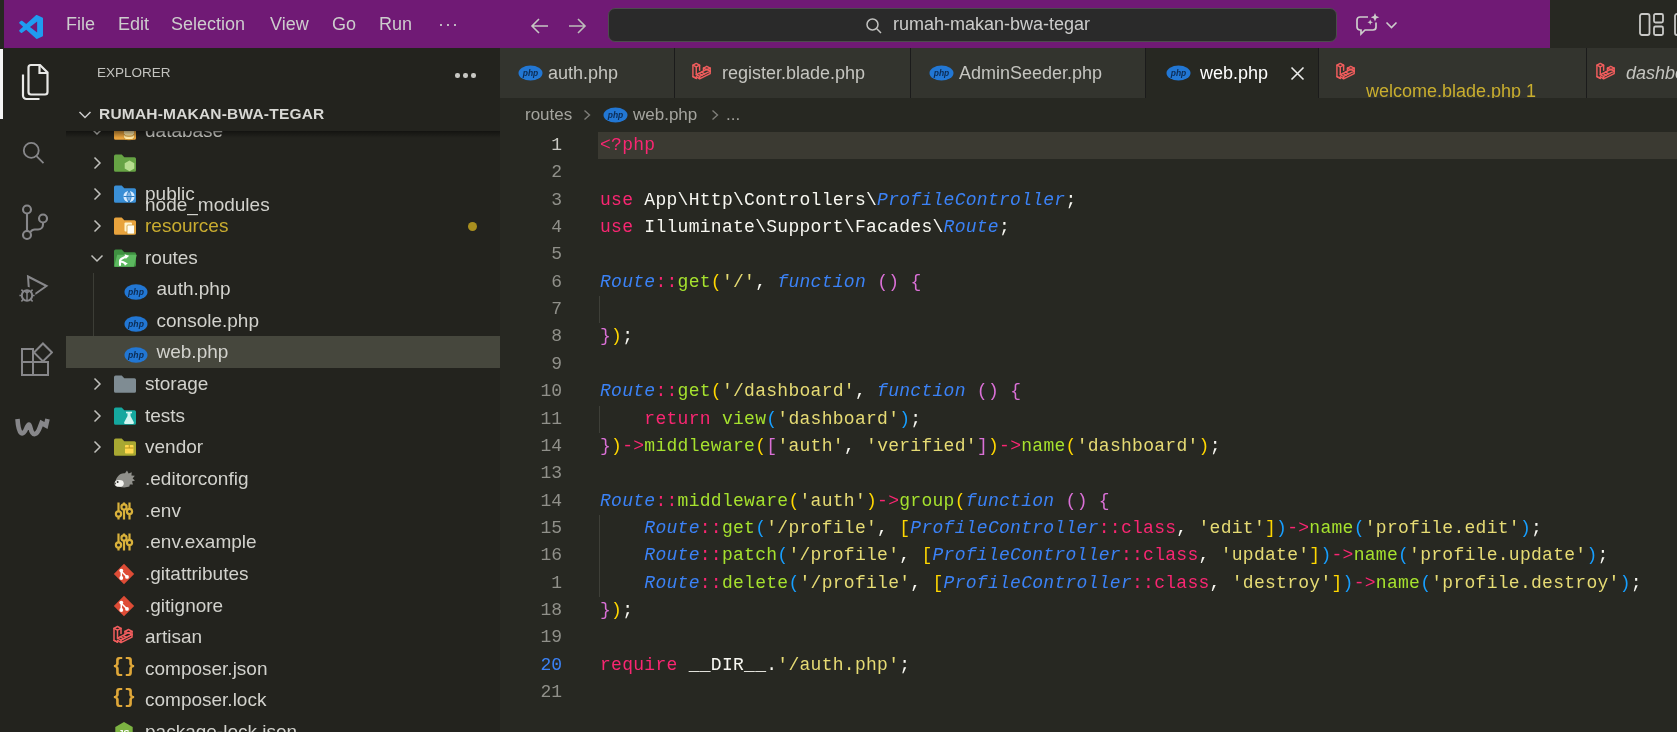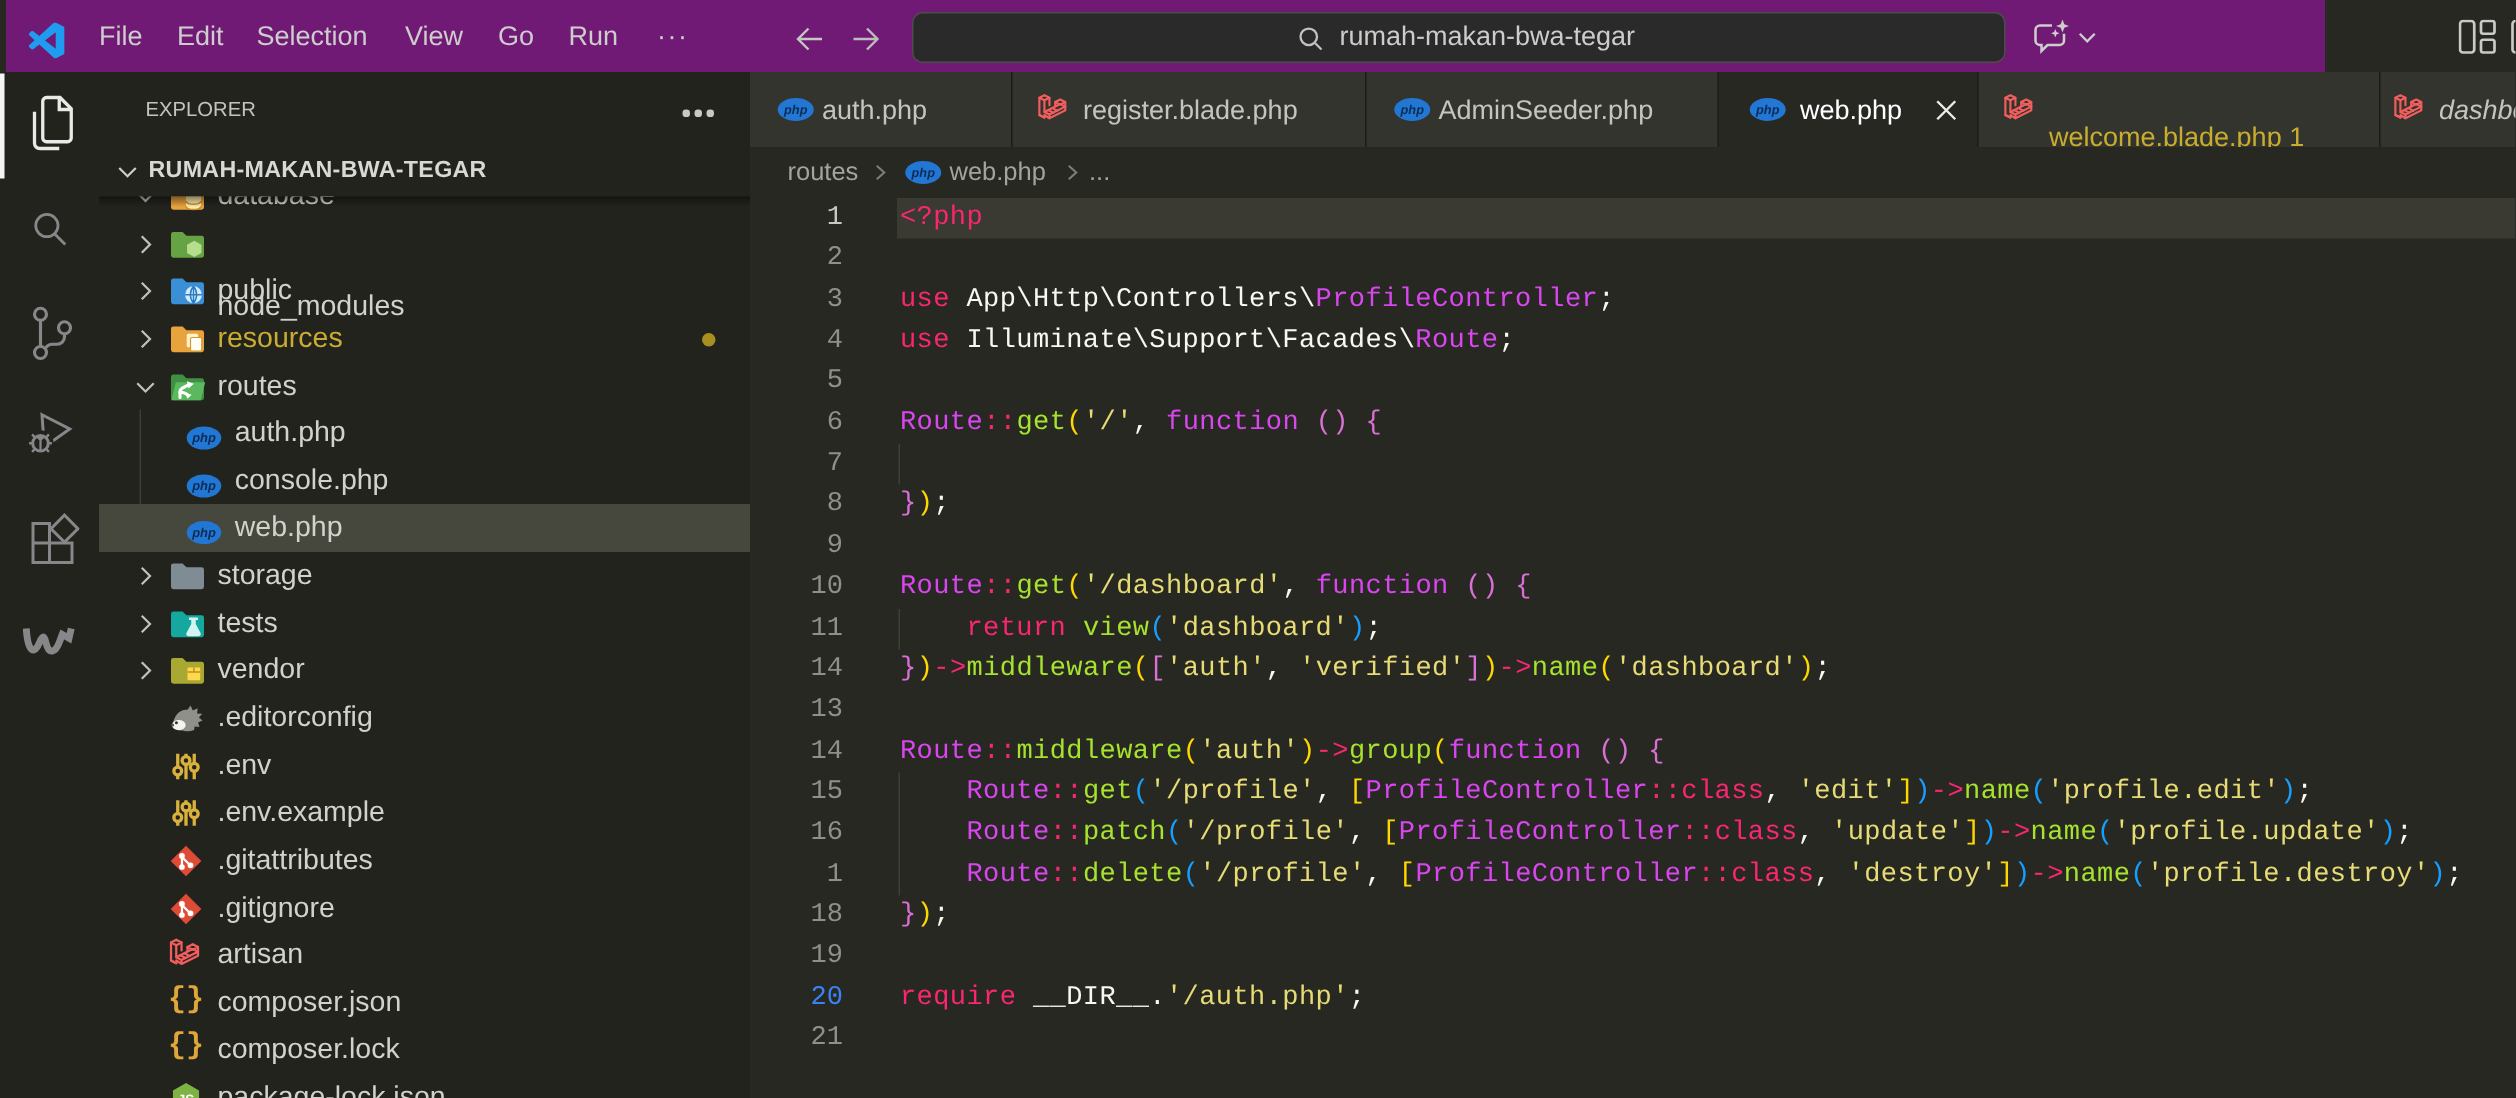--- a/index.html
+++ b/index.html
@@ -41,21 +41,21 @@
   #codearea { position:absolute; left:500px; top:132px; width:1177px; height:600px; background:#272822; }
 
   .lnum { position:absolute; left:0; width:62px; text-align:right;
     font-family:"Liberation Mono", monospace; font-size:18px; line-height:27.35px; height:27.35px; color:#90908a; }
   .cline { position:absolute; left:100px; font-family:"Liberation Mono", monospace; font-size:18px;
     letter-spacing:0.28px; line-height:27.35px; height:27.35px; white-space:pre; color:#f8f8f2; }
   .w { color:#f8f8f2; }
   .p { color:#f92672; }
   .g { color:#a6e22e; }
   .y { color:#e6db74; }
-  .c { color:#d946ef; }
+  .c { color:#3b82f6; font-style:italic; }
   .b1 { color:#ffd700; }
   .b2 { color:#da70d6; }
   .b3 { color:#179fff; }
 </style>
 </head>
 <body>
 <div id="stage">
 
   <div id="titlebar">
     <svg class="abs" style="left:15px;top:15px" width="24" height="24" viewBox="0 0 100 100">

